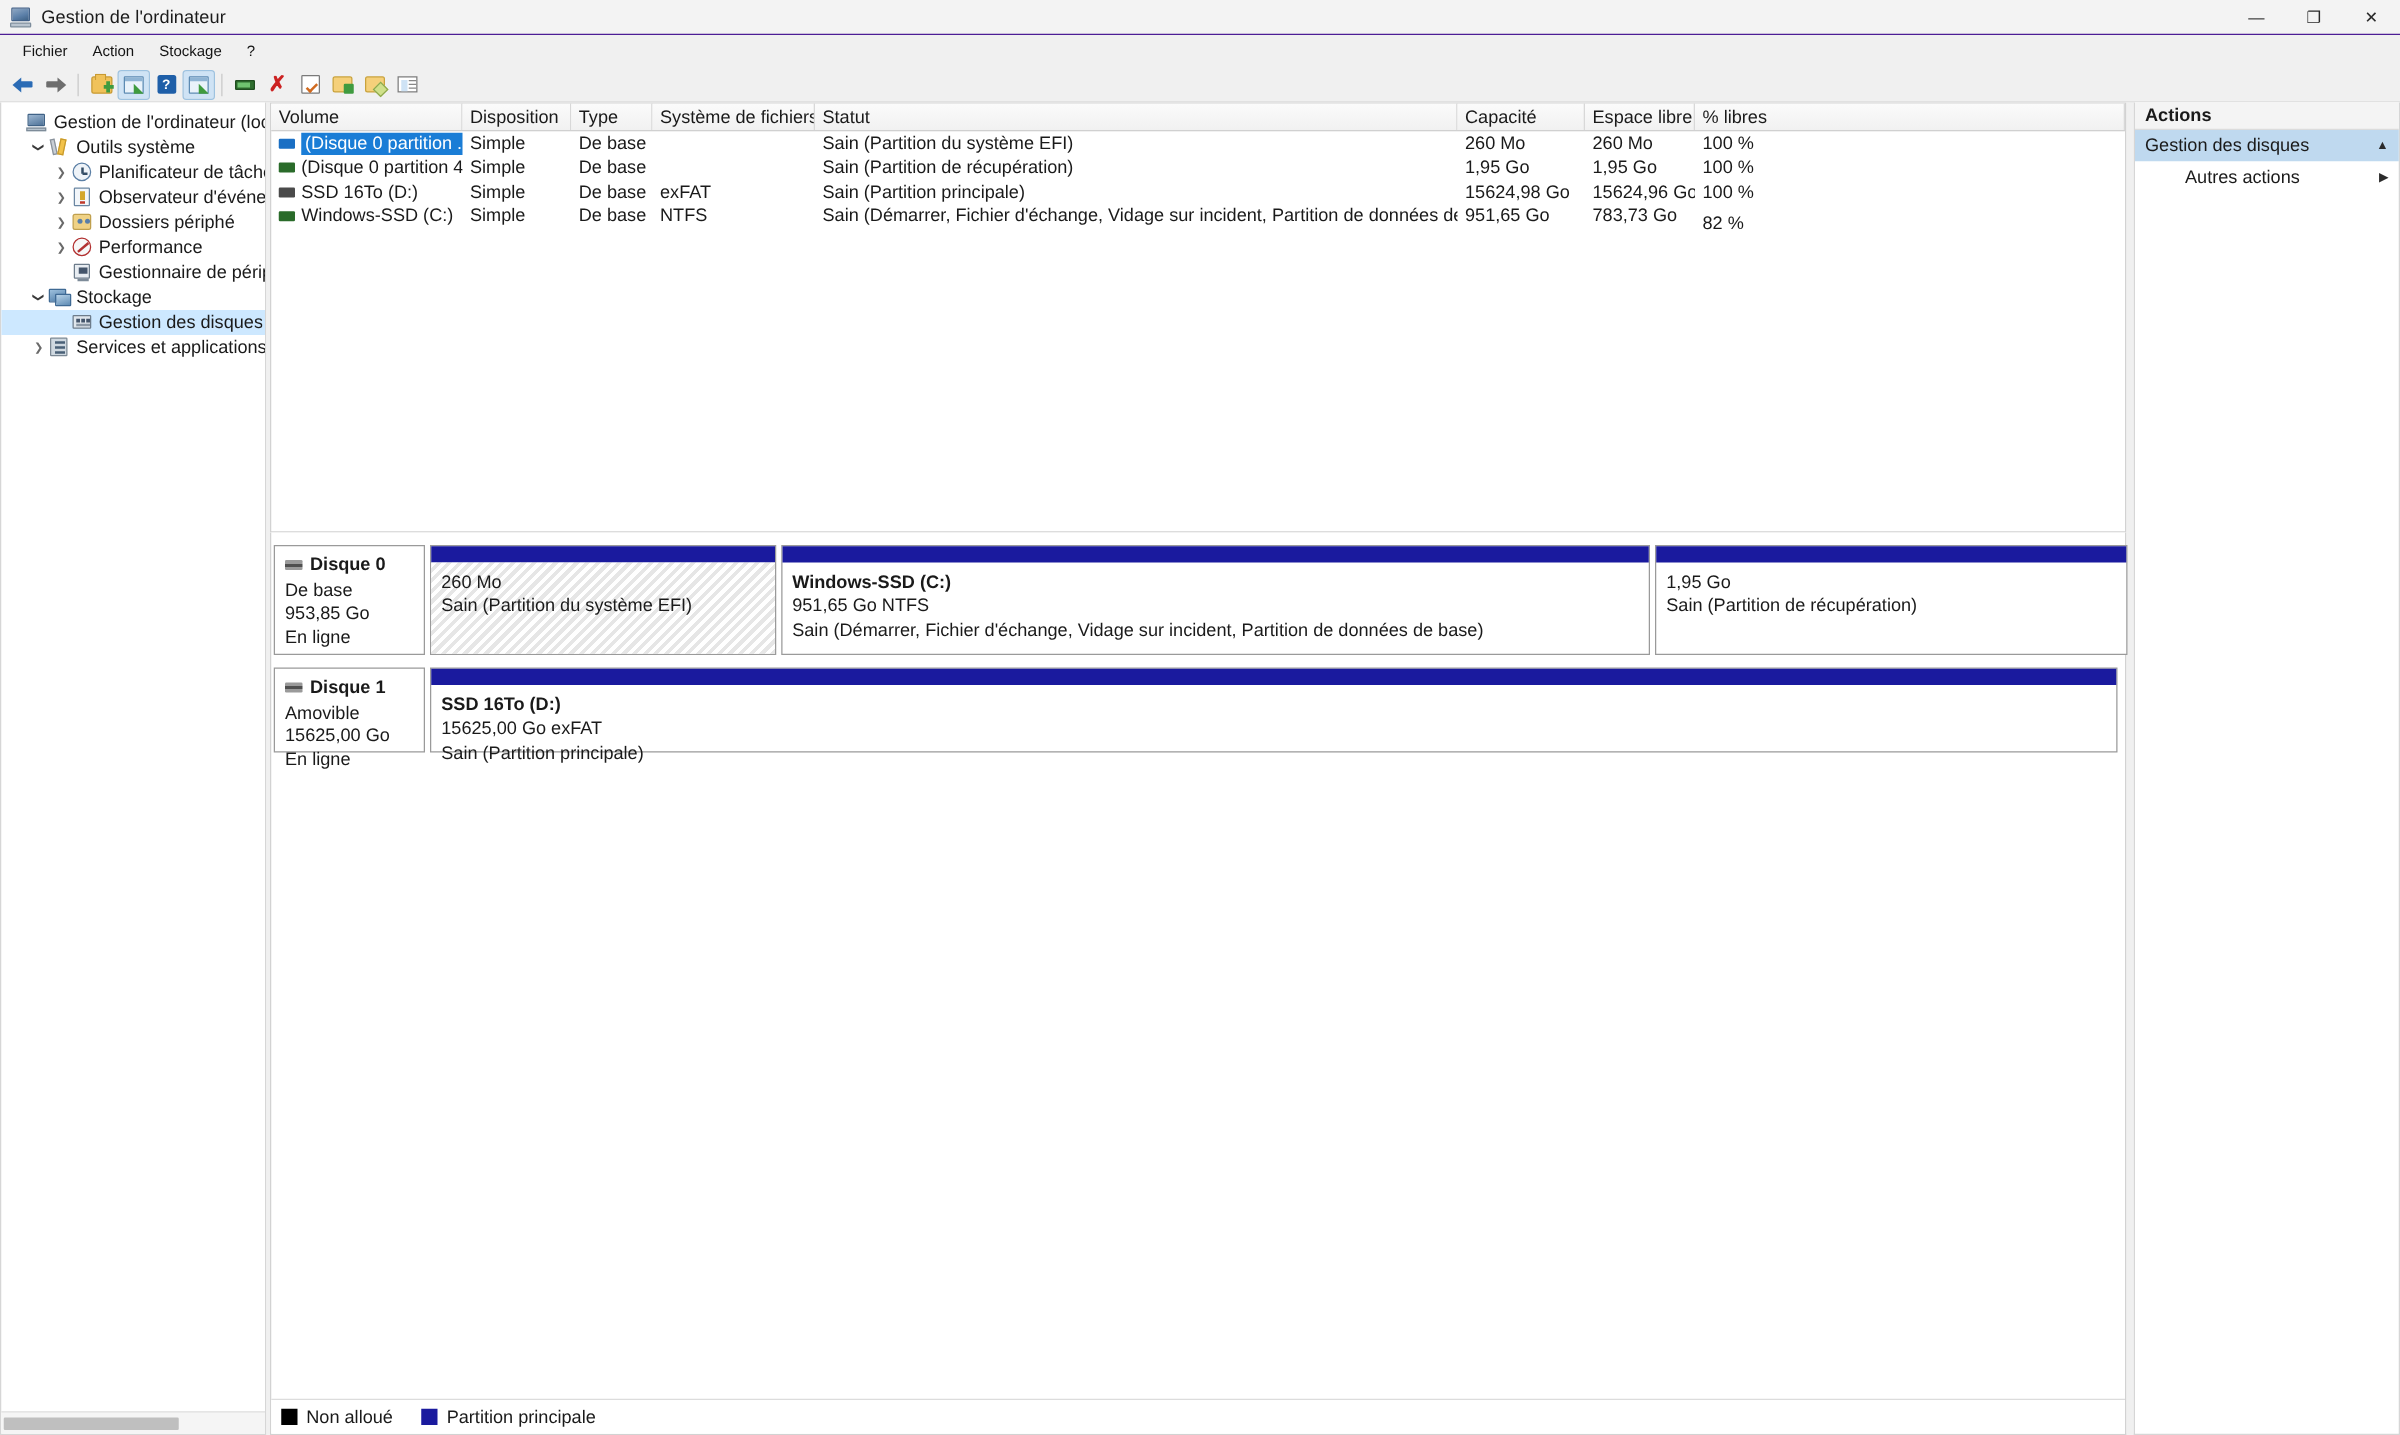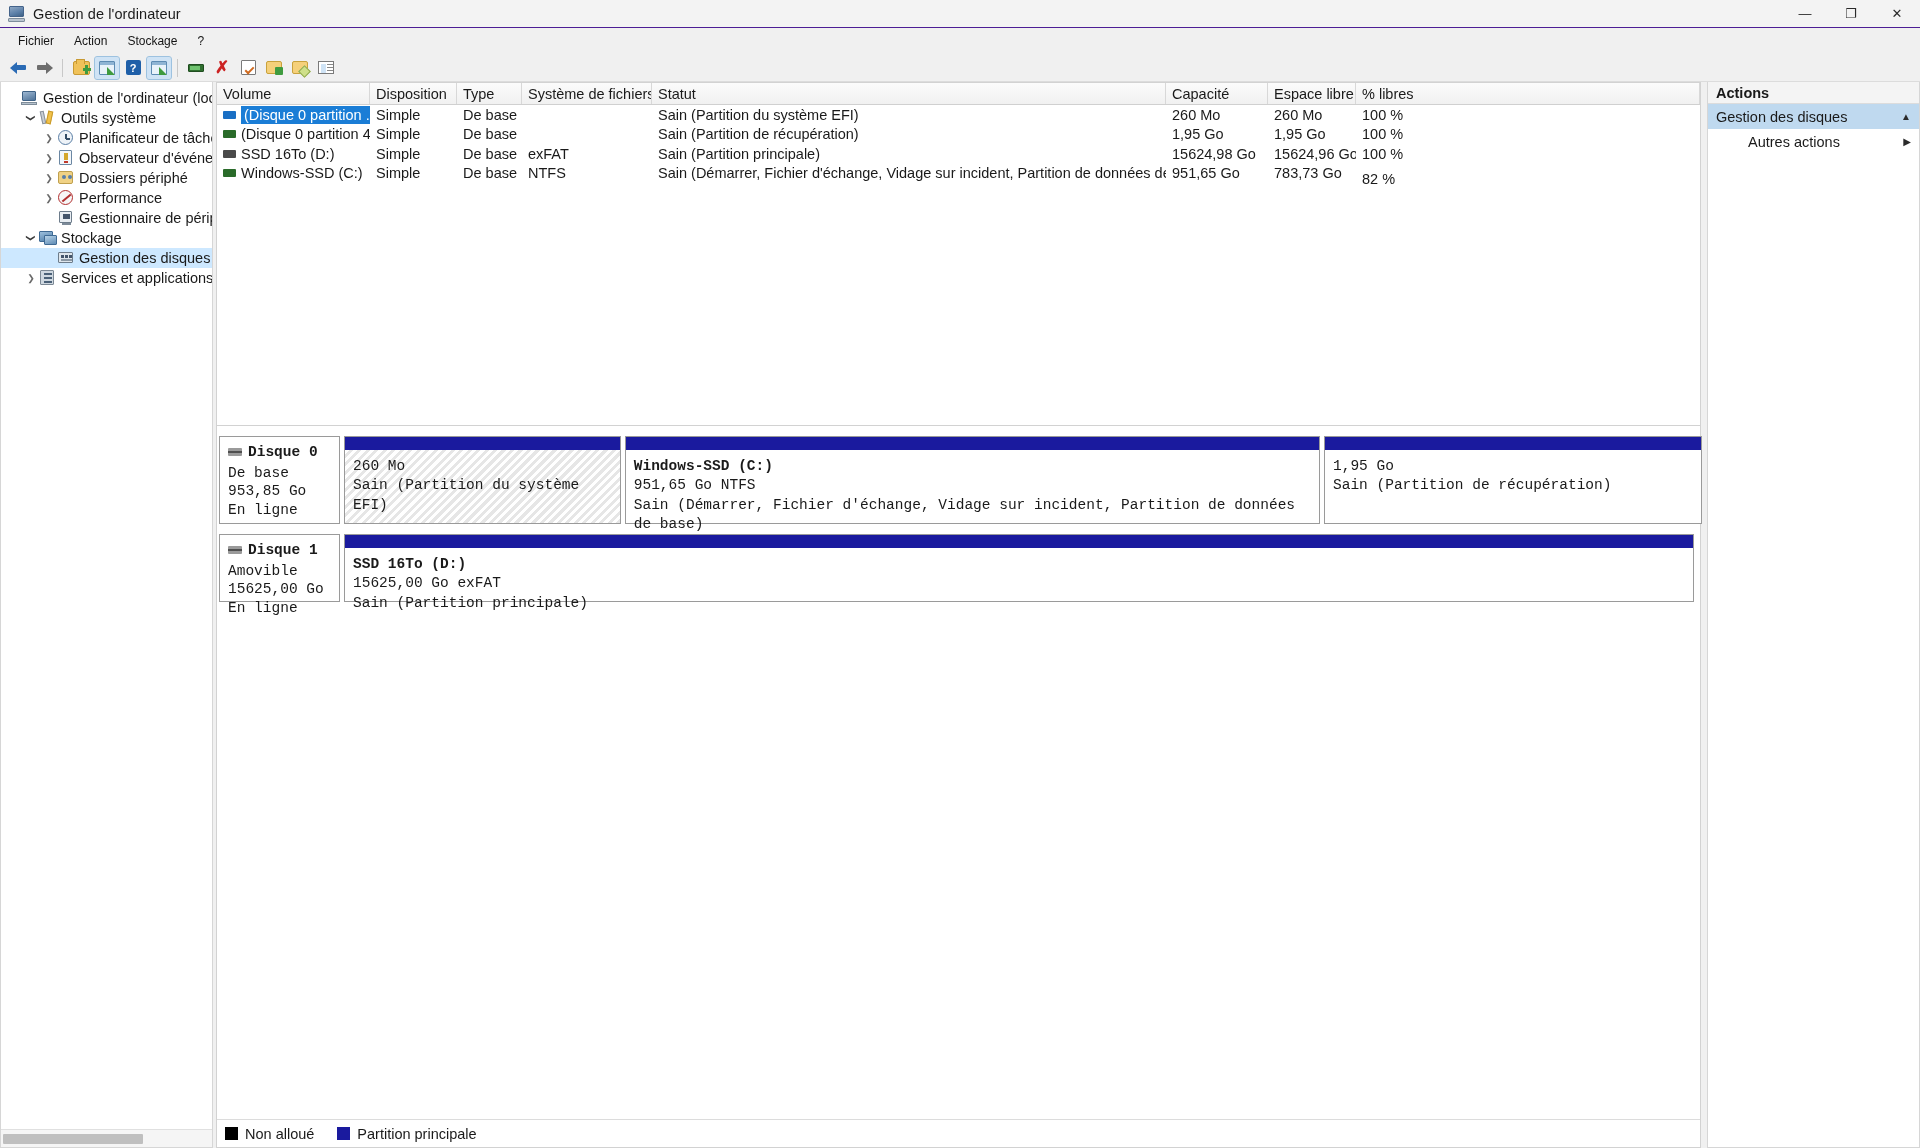--- a/index.html
+++ b/index.html
@@ -164,21 +164,21 @@
   }
   .vol-rows { flex: 1; }
   .vrow { display: flex; height: 19.5px; align-items: center; font-size: 14.5px; }
   .vc { padding: 0 6px; white-space: nowrap; overflow: hidden; display: flex; align-items: center; }
   .volname { display: flex; align-items: center; gap: 5px; }
   .vbadge { width: 13px; height: 8px; flex: 0 0 13px; border-radius: 1px; }
   .vsel { background: #1a7dd6; color: #fff; padding: 1px 3px; border-radius:0; }
 
   
   .graph-panel { flex: 1; background: #fff; border: 1px solid #d2d2d2; border-top:none; margin: 0 3px 0 3px; position: relative; display:flex; flex-direction:column; min-height:0;}
-  .disk-row { display: flex; margin: 10px 0 10px 2px; font-family: Liberation Mono, monospace; }
+  .disk-row { display: flex; margin: 10px 0 10px 2px; }
   .disk-info {
     width: 121px; flex: 0 0 121px; border: 1px solid #9a9a9a; background: #fff;
     padding: 6px 8px; font-size: 14.5px; line-height: 1.28;
   }
   .disk-title { display: flex; align-items: center; gap: 6px; font-weight: bold; margin-bottom: 2px; }
   .disk-glyph { width: 14px; height: 8px; background: #5a5a5a; border-radius: 1px; flex: 0 0 14px;
     background: linear-gradient(#9a9a9a 0 35%, #4f4f4f 35% 65%, #9a9a9a 65%); }
   .parts { display: flex; flex: 1; gap: 4px; margin-left: 4px; }
   .part { border: 1px solid #9a9a9a; background: #fff; display: flex; flex-direction: column; }
   .part-bar { height: 13px; background: #1a1a9e; flex: 0 0 13px; }

